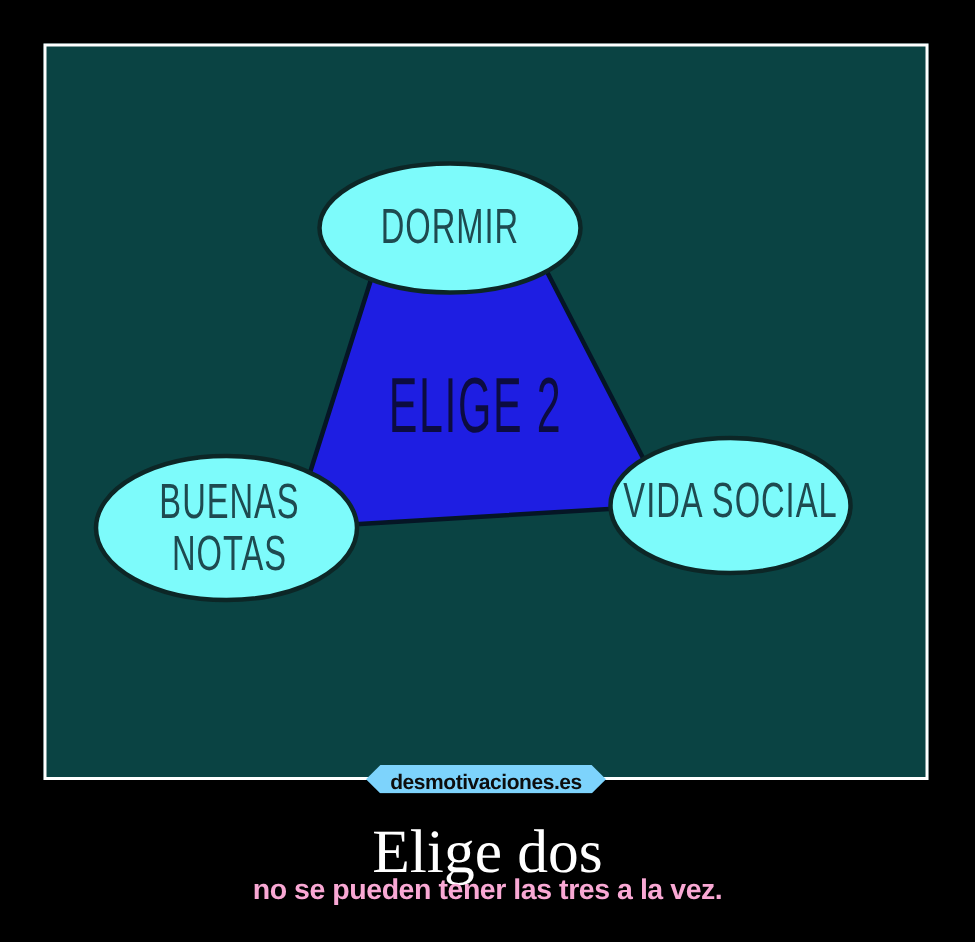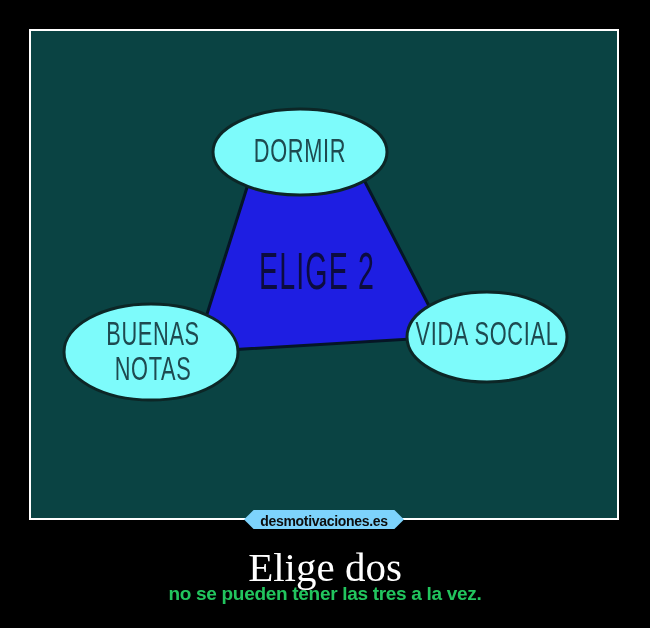--- a/index.html
+++ b/index.html
@@ -81,21 +81,21 @@
   }
   .caption-subtitle {
     position: absolute;
     left: 0; top: 583px;
     width: 650px;
     text-align: center;
     font-family: "Liberation Sans", sans-serif;
     font-size: 19px;
     font-weight: bold;
     letter-spacing: -0.3px;
-    color: #22c55e;
+    color: #f9a8d4;
   }
 </style>
 </head>
 <body>
 
 <div class="poster">
   <svg class="diagram-svg" viewBox="0 0 586 487" xmlns="http://www.w3.org/2000/svg">
     <polygon points="219,147 331,145 414,306 164,321" stroke-width="3" stroke="#051525" fill="#1e1ee2"></polygon>
     <ellipse cx="269" cy="121" rx="87" ry="43" stroke-width="3" stroke="#0c2626" fill="#7dfbfb"></ellipse>
     <ellipse cx="120" cy="321" rx="87" ry="48" stroke-width="3" stroke="#0c2626" fill="#7dfbfb"></ellipse>

